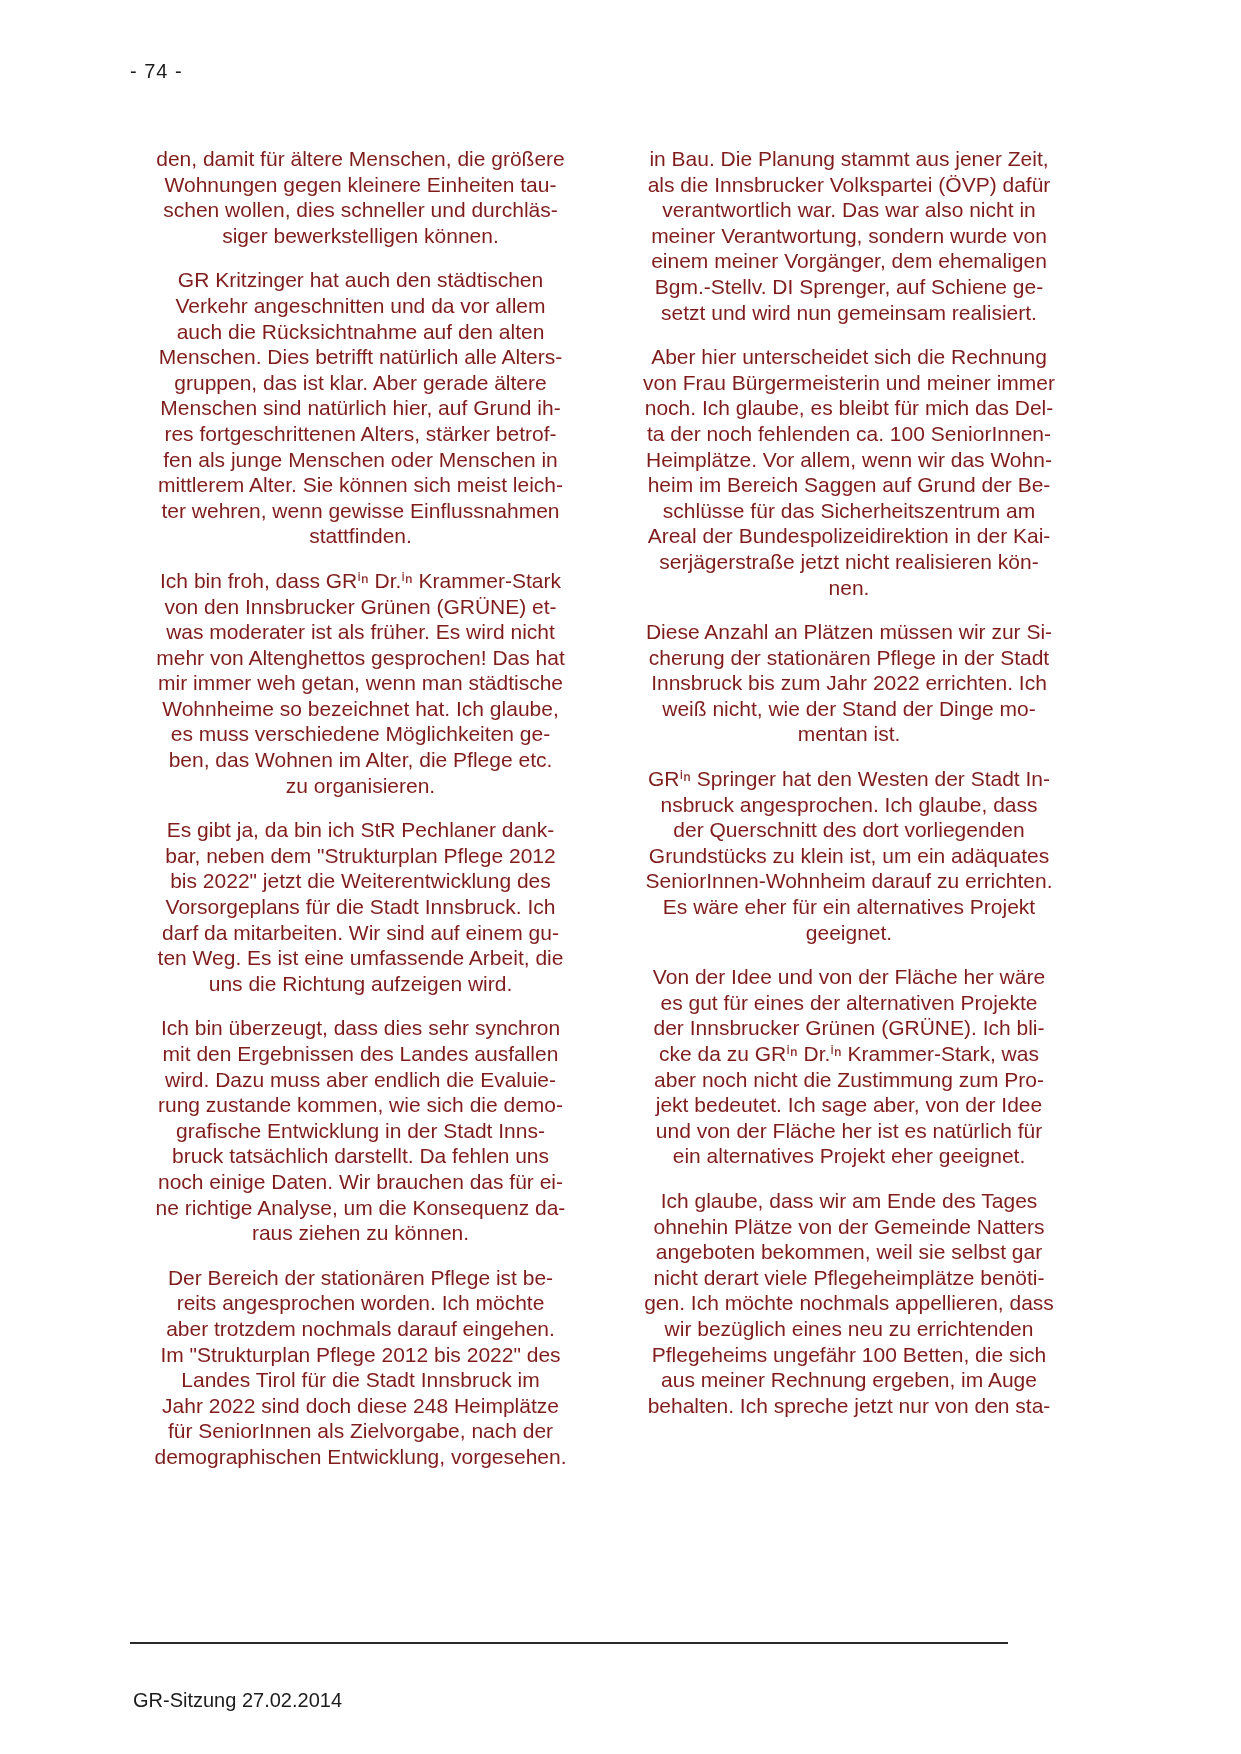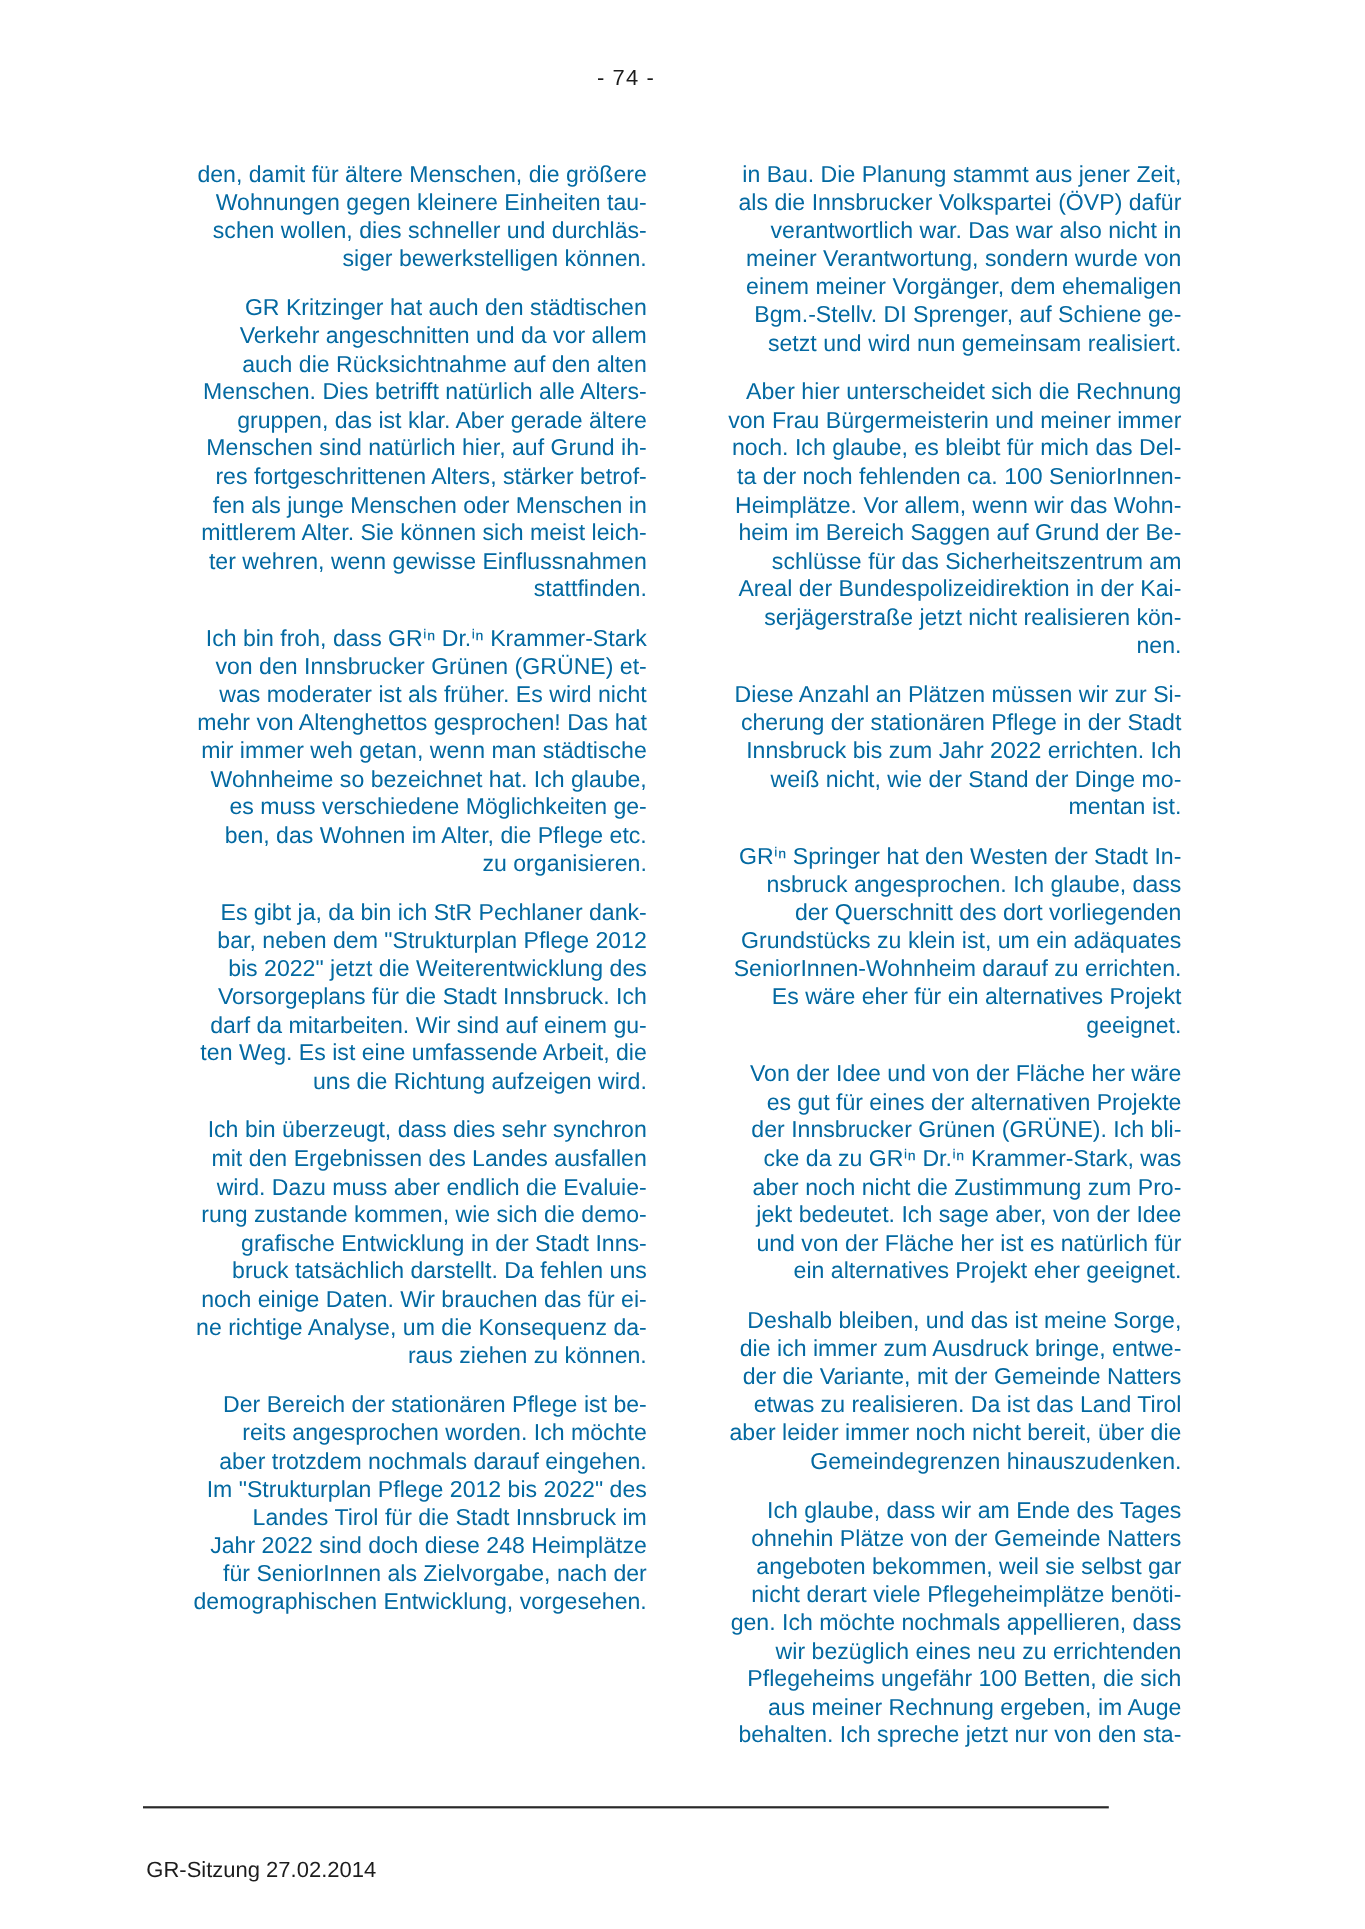--- a/index.html
+++ b/index.html
@@ -14,38 +14,38 @@
     background: #ffffff;
     color: #1c1c1c;
     font-family: "Liberation Sans", "DejaVu Sans", sans-serif;
     overflow: hidden;
   }
   .page-number {
     position: absolute;
     left: 130px;
     top: 60px;
     width: 878px;
-    text-align: center;
+    text-align: left;
     font-size: 20px;
     letter-spacing: 1px;
     color: #1c1c1c;
   }
   .col {
     position: absolute;
     top: 146px;
   }
   .col-left  { left: 133px; width: 455px; }
   .col-right { left: 624px; width: 450px; }
   .para {
     margin: 0 0 19px 0;
     font-size: 21px;
     line-height: 25.6px;
     white-space: pre;
-    text-align: right;
-    color: #0369a1;
+    text-align: center;
+    color: #7f1d1d;
   }
   .footer-rule {
     position: absolute;
     left: 130px;
     top: 1642px;
     width: 878px;
     height: 0;
     border-top: 2px solid #2a2a2a;
   }
   .footer-text {
@@ -145,26 +145,20 @@
 Es wäre eher für ein alternatives Projekt
 geeignet.</p>
     <p class="para">Von der Idee und von der Fläche her wäre
 es gut für eines der alternativen Projekte
 der Innsbrucker Grünen (GRÜNE). Ich bli-
 cke da zu GRⁱⁿ Dr.ⁱⁿ Krammer-Stark, was
 aber noch nicht die Zustimmung zum Pro-
 jekt bedeutet. Ich sage aber, von der Idee
 und von der Fläche her ist es natürlich für
 ein alternatives Projekt eher geeignet.</p>
-    <p class="para">Deshalb bleiben, und das ist meine Sorge,
-die ich immer zum Ausdruck bringe, entwe-
-der die Variante, mit der Gemeinde Natters
-etwas zu realisieren. Da ist das Land Tirol
-aber leider immer noch nicht bereit, über die
-Gemeindegrenzen hinauszudenken.</p>
     <p class="para">Ich glaube, dass wir am Ende des Tages
 ohnehin Plätze von der Gemeinde Natters
 angeboten bekommen, weil sie selbst gar
 nicht derart viele Pflegeheimplätze benöti-
 gen. Ich möchte nochmals appellieren, dass
 wir bezüglich eines neu zu errichtenden
 Pflegeheims ungefähr 100 Betten, die sich
 aus meiner Rechnung ergeben, im Auge
 behalten. Ich spreche jetzt nur von den sta-</p>
   </div>

